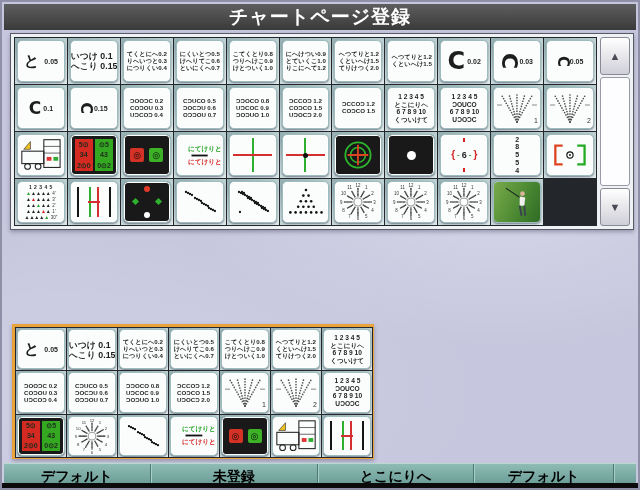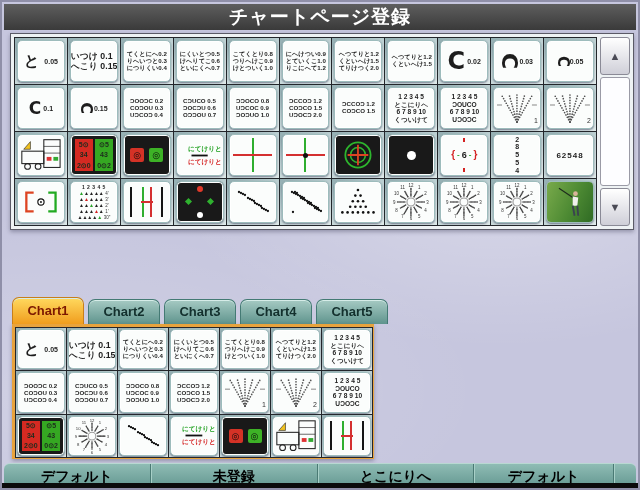--- a/index.html
+++ b/index.html
@@ -33,21 +33,21 @@
   .tab{width:70px;height:24px;line-height:23px;text-align:center;font-weight:bold;font-size:13px;color:#13302d;
     border:1px solid #447a74;border-bottom:none;border-radius:7px 7px 0 0;
     background:linear-gradient(#a6cac3,#5f948d);box-shadow:inset 0 1px 0 #d6ece8;}
   .tab.active{background:linear-gradient(#ffd95e,#f09d1e);border-color:#c87f1a;color:#7c1800;height:26px;margin-top:-2px;line-height:26px;z-index:2;}
   
   .bottom-panel{position:absolute;left:10px;top:322px;width:362px;height:135px;box-sizing:border-box;
     border:3px solid #e8a33d;background:#23262b;box-shadow:0 2px 4px rgba(40,40,70,.35);}
   .bottom-panel .cell{padding:1px;}
   
   .toolbar{position:absolute;left:2px;right:2px;top:461px;height:24px;display:flex;
-    background:linear-gradient(#8fbcb4,#639790);border-top:1px solid #b9d8d2;border-radius:6px;}
+    background:linear-gradient(#8fbcb4,#639790);border-top:1px solid #b9d8d2;}
   .tbtn{line-height:24px;text-align:center;font-weight:bold;font-size:14px;color:#000;
     border-left:1px solid #4a7a74;box-shadow:inset 1px 0 0 #a8d0c8;}
   .tbtn:first-child{border-left:none;box-shadow:none;}
   .tbtn.disabled{color:#4e837c;text-shadow:0 1px 0 #9cc4bd;}
   .tb-stub{border-left:1px solid #4a7a74;box-shadow:inset 1px 0 0 #a8d0c8;}
   .bottom-strip{position:absolute;left:0;right:0;bottom:0;height:5px;background:#0b0b0b;}
   
   .fill{width:100%;height:100%;}
   .bk{font-size:15px;font-weight:bold;margin-right:3px;}
   .tv{font-size:7px;font-weight:bold;margin-left:2px;}
@@ -416,25 +416,20 @@
               <div>2</div>
               <div>8</div>
               <div>5</div>
               <div>5</div>
               <div>4</div>
             </div>
           </div>
         </div>
         <div class="cell">
           <div class="chart-btn">
-            <span class="hd">62548</span>
-          </div>
-        </div>
-        <div class="cell">
-          <div class="chart-btn">
             <svg class="fill" viewBox="0 0 44 32">
               <polyline points="15,7 8,7 8,25 15,25" fill="none" stroke="#d42" stroke-width="2.2"></polyline>
               <polyline points="29,7 36,7 36,25 29,25" fill="none" stroke="#2a2" stroke-width="2.2"></polyline>
               <circle cx="22" cy="16" r="3" fill="none" stroke="#111" stroke-width="1.1"></circle>
               <circle cx="22" cy="16" r=".9" fill="#111"></circle>
             </svg>
           </div>
         </div>
         <div class="cell">
           <div class="chart-btn">
@@ -650,27 +645,20 @@
           </div>
         </div>
       </div>
     <div class="sbar">
       <div class="sbtn">▲</div>
       <div class="strack"></div>
       <div class="sbtn">▼</div>
     </div>
   </div>
 
-  <div class="tabs" id="tabs">
-      <div class="tab active">Chart1</div>
-      <div class="tab">Chart2</div>
-      <div class="tab">Chart3</div>
-      <div class="tab">Chart4</div>
-      <div class="tab">Chart5</div>
-    </div>
 
   <div class="bottom-panel">
     <div class="grid" id="bottom-grid">
         <div class="cell">
           <div class="chart-btn">
             <span class="bk">と</span>
             <span class="tv">0.05</span>
           </div>
         </div>
         <div class="cell">

